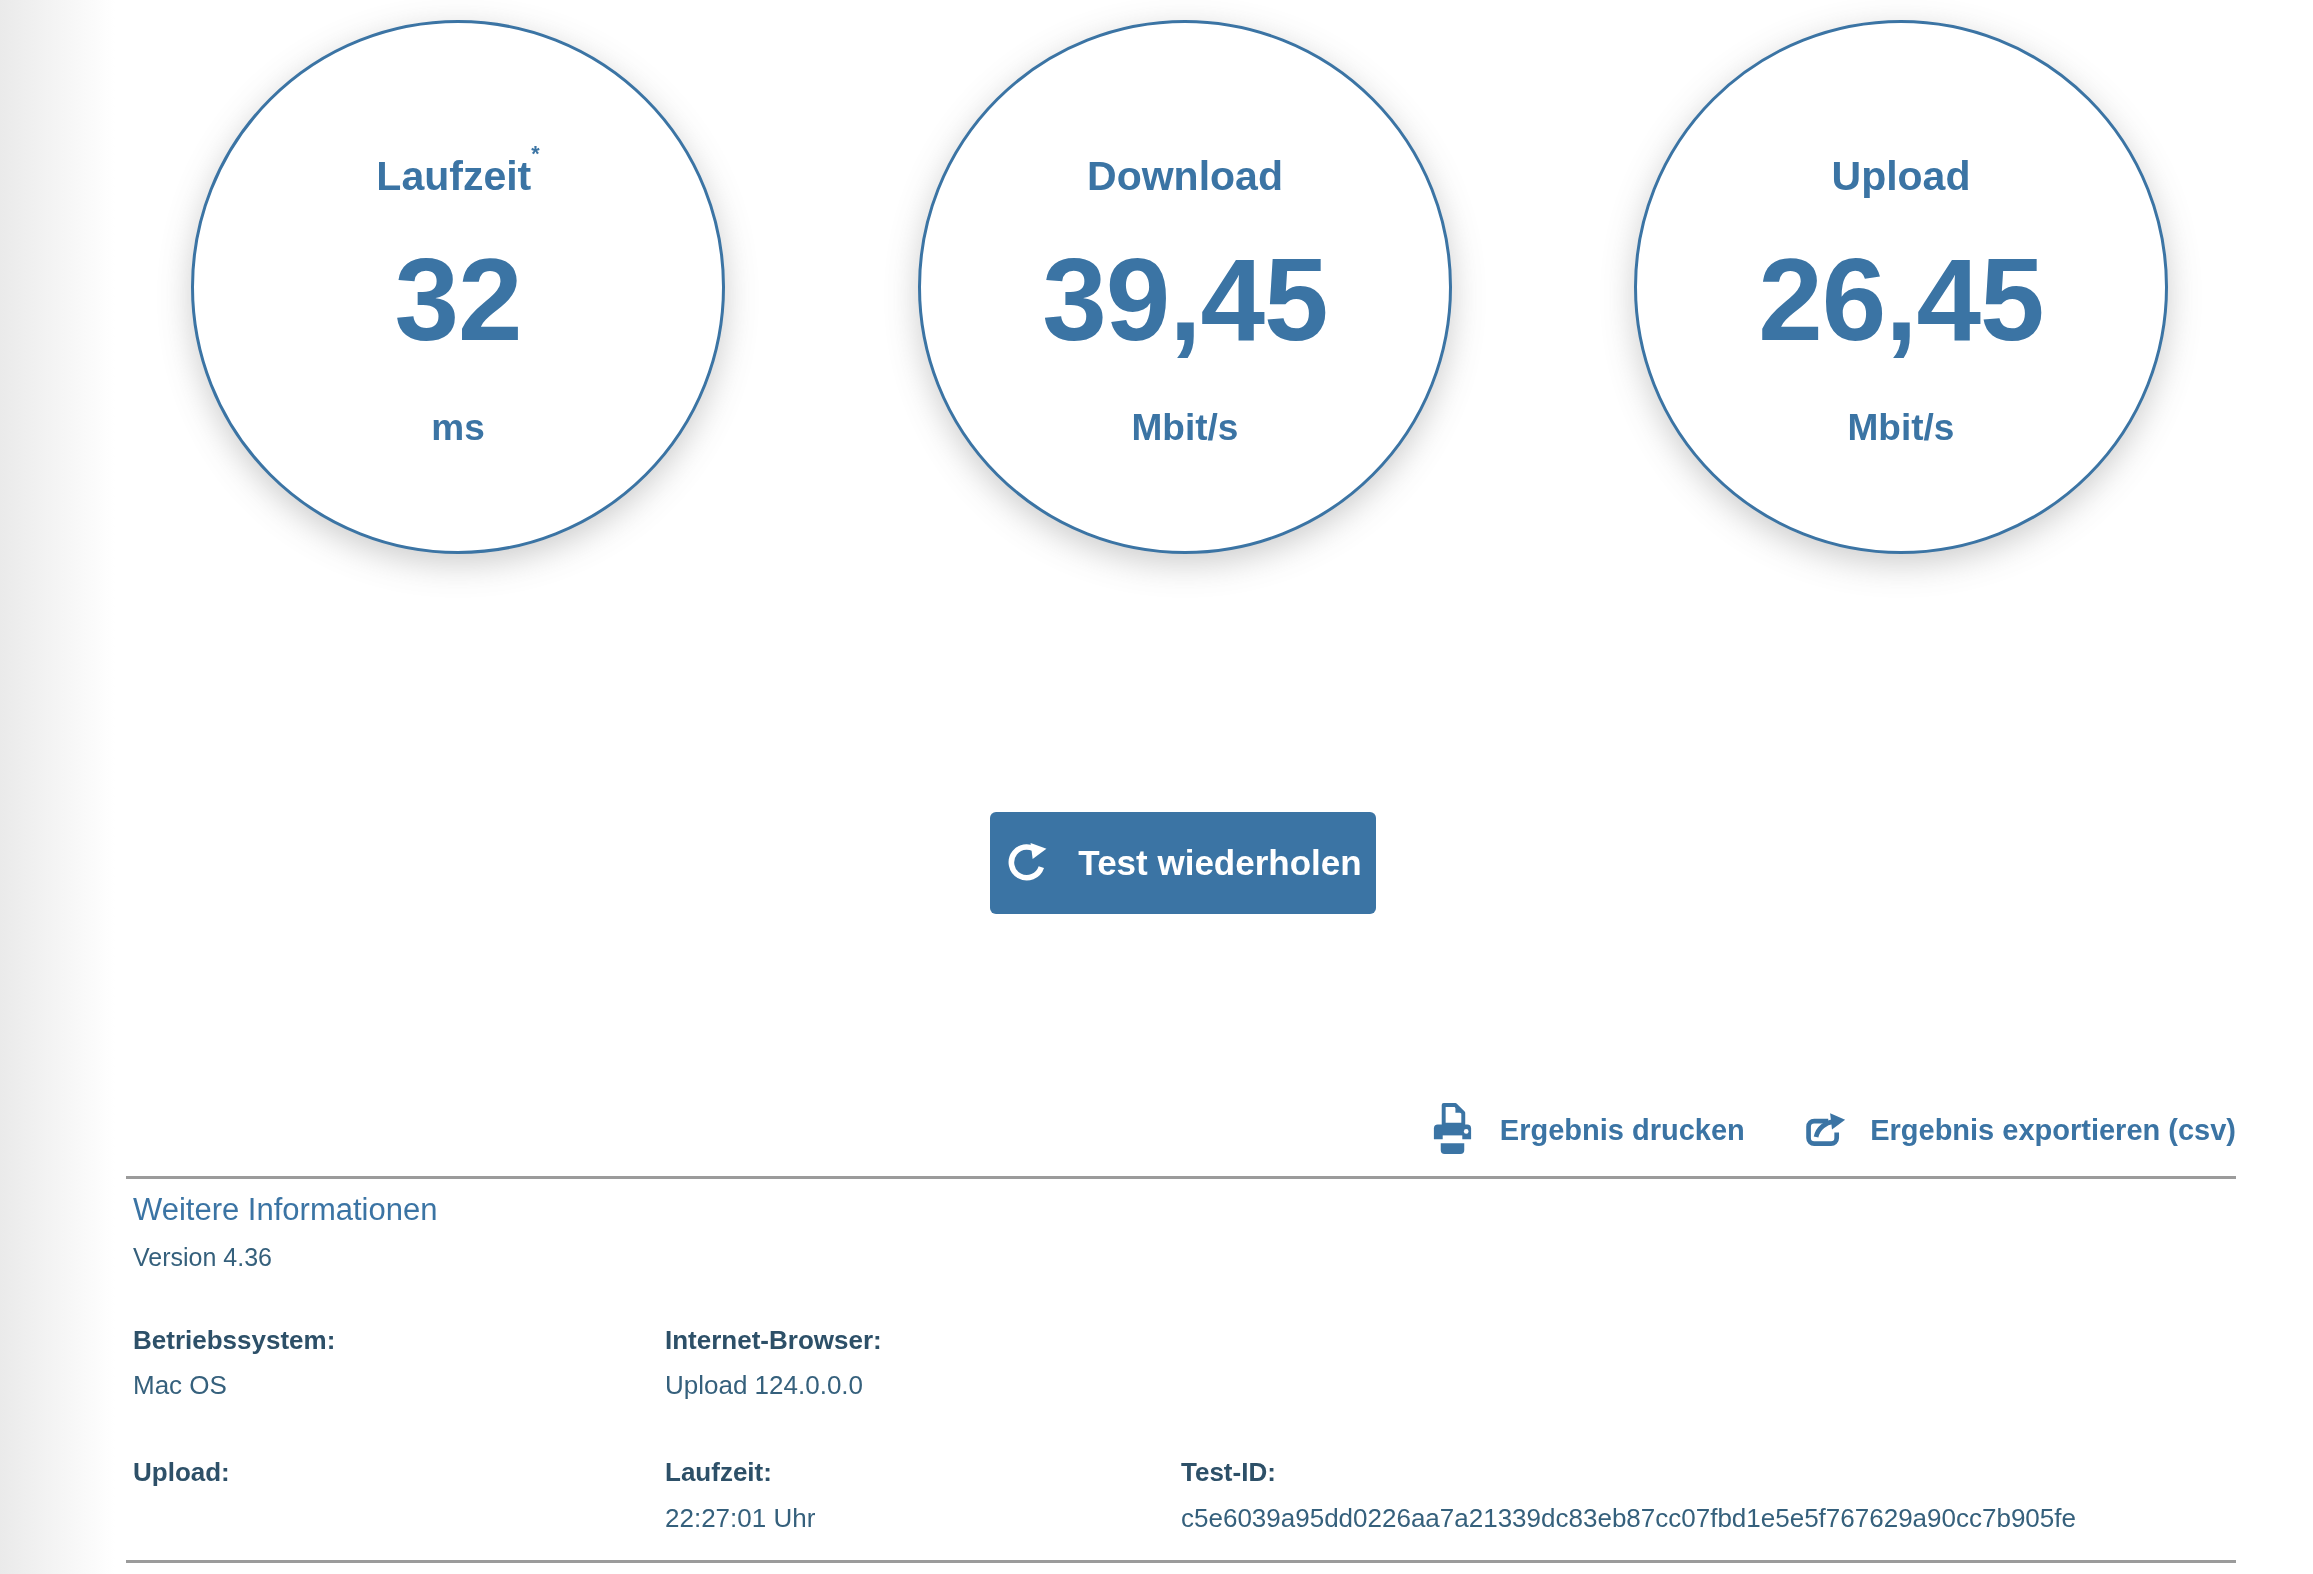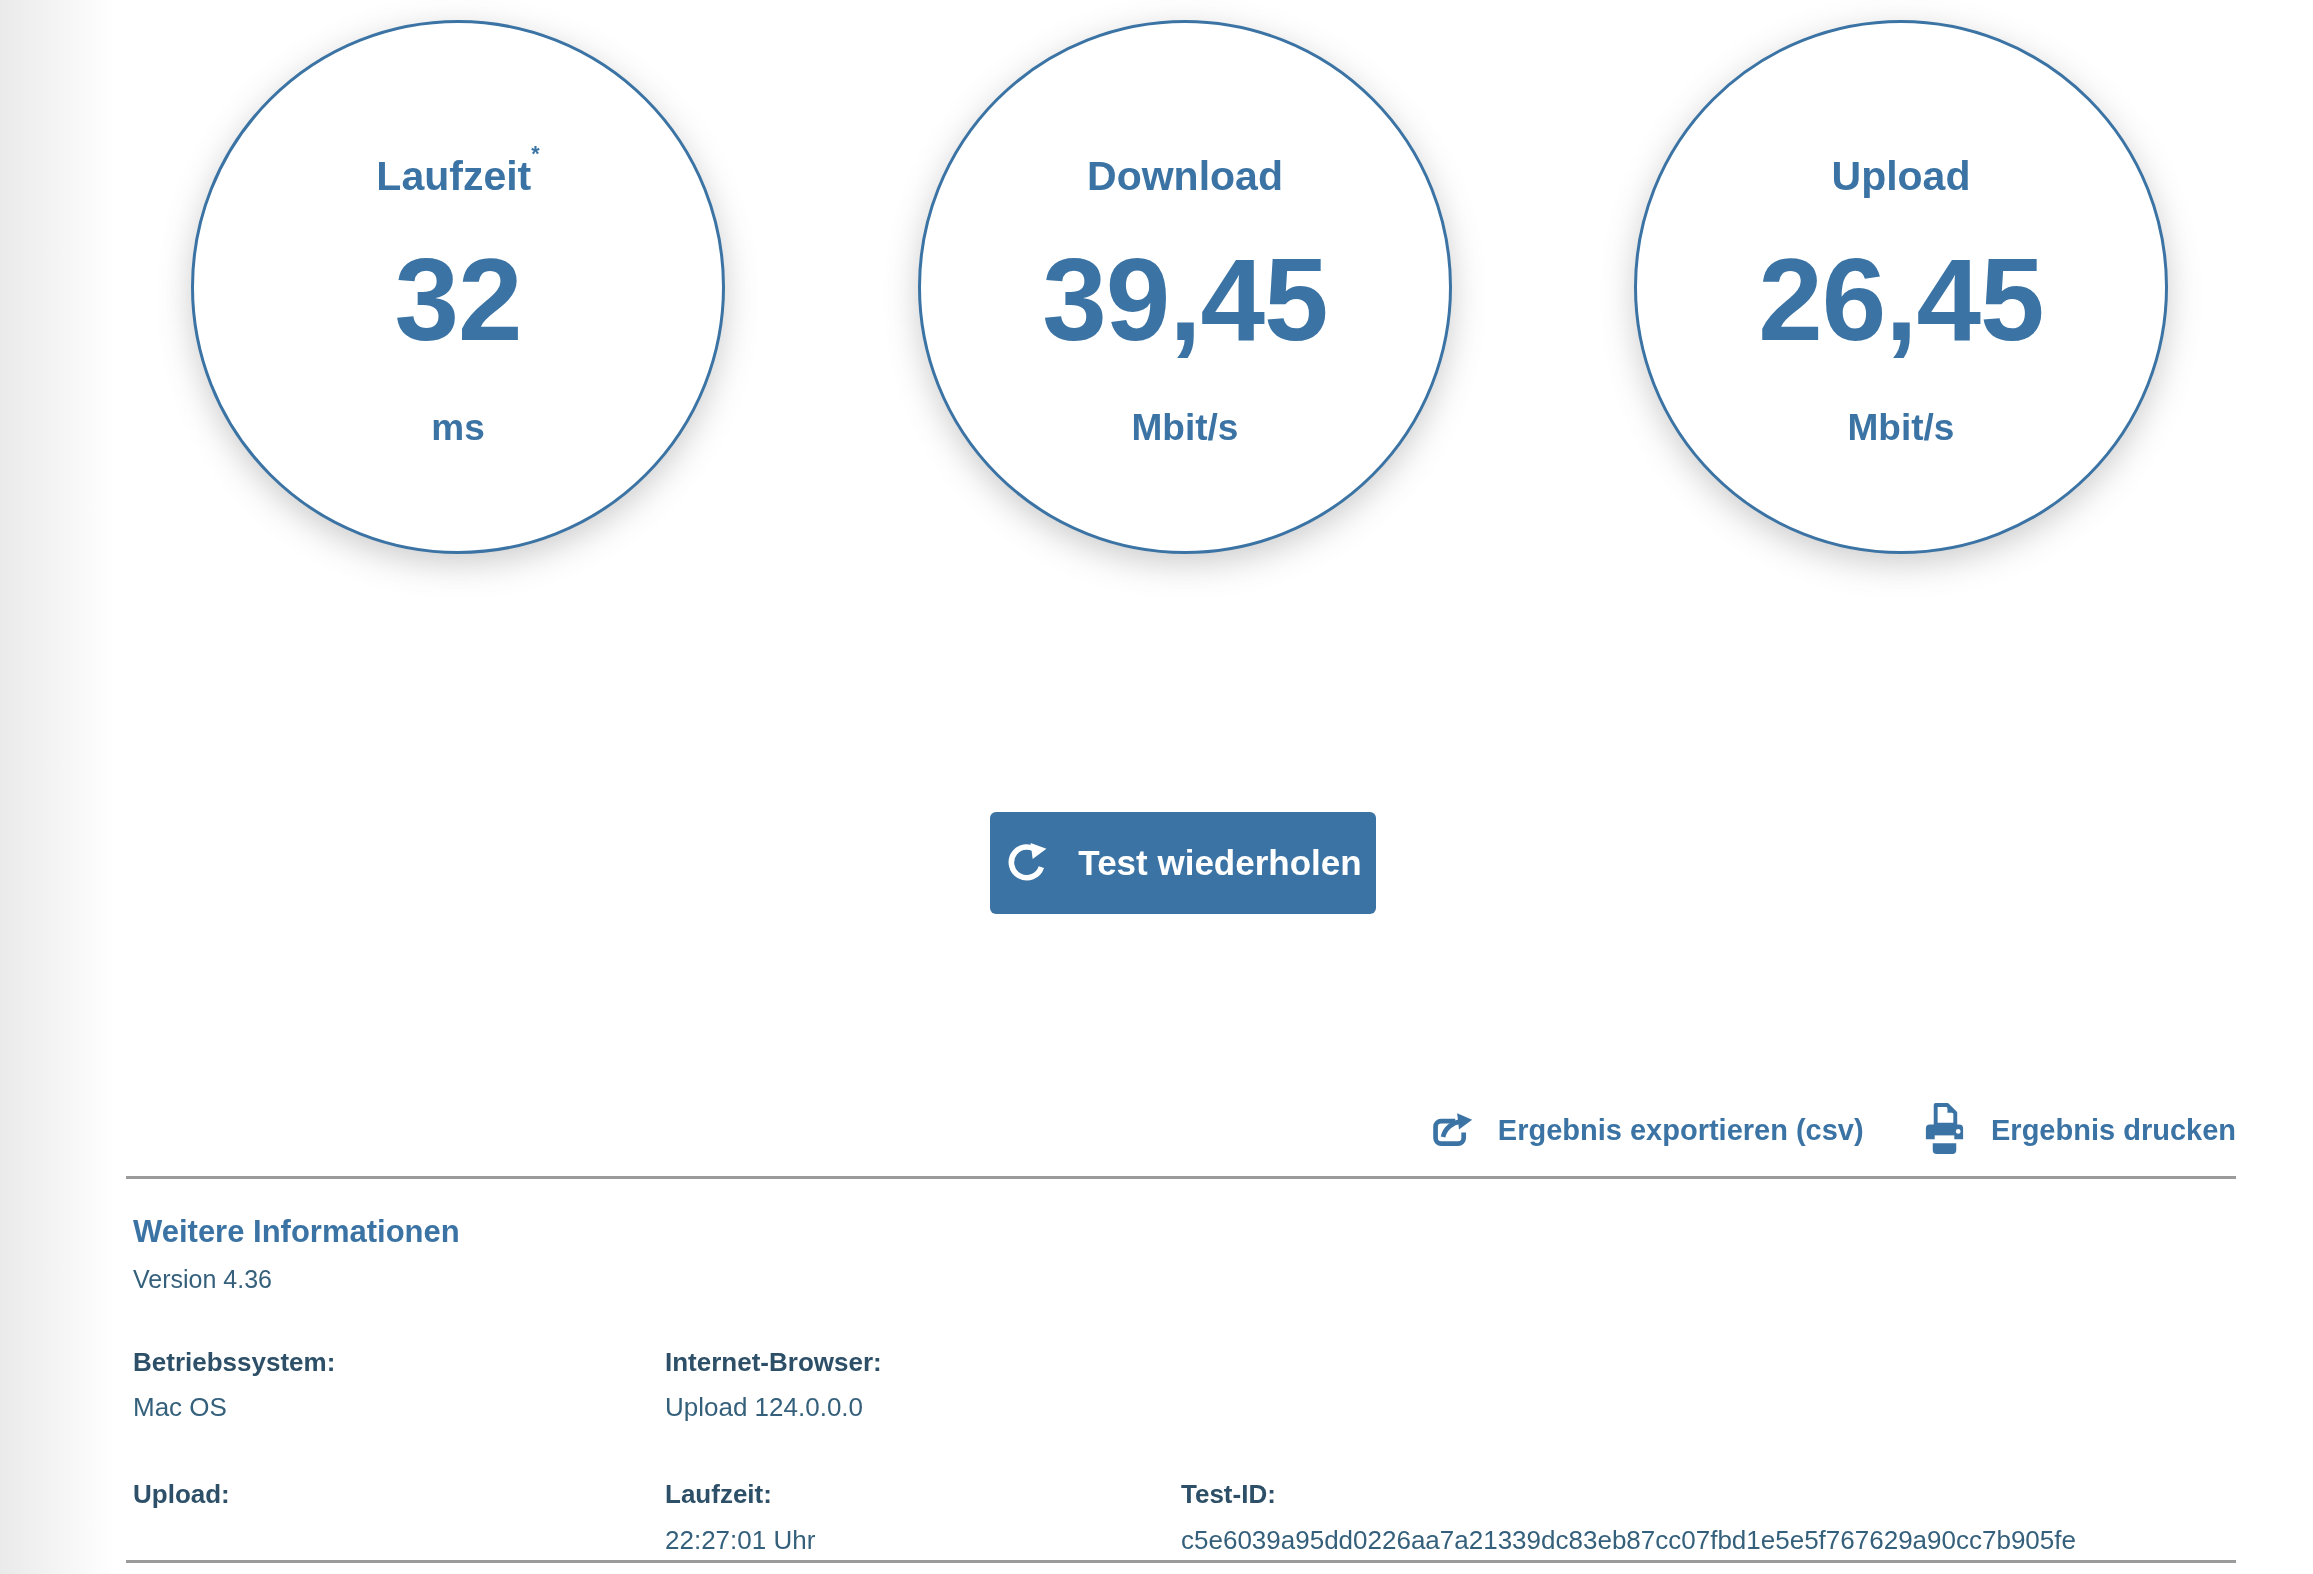--- a/index.html
+++ b/index.html
@@ -57,21 +57,21 @@
   .action-link .link-label{font-size:29px;font-weight:bold;white-space:nowrap;}
   .action-link svg{display:block;flex:0 0 auto;}
 
   
   .divider{position:absolute;left:126px;width:2110px;height:2.9px;background:var(--divider);}
   .divider.top{top:1176px;}
   .divider.bottom{top:1560px;}
 
   
   .info{position:absolute;left:133px;top:1179px;width:2104px;}
-  .info-heading{margin-top:34px;font-size:31px;font-weight:bold;color:var(--accent);line-height:37px;}
+  .info-heading{margin-top:12px;font-size:31px;font-weight:normal;color:var(--accent);line-height:37px;}
   .info-version{margin-top:13.7px;font-size:25px;color:#35607c;line-height:31px;}
   .info-grid{margin-top:51px;display:grid;grid-template-columns:532px 516px 1fr;column-gap:0;}
   .info-grid.second{margin-top:54px;}
   .field-label{font-size:26px;font-weight:bold;color:var(--text-dark);line-height:33px;}
   .field-value{margin-top:12.7px;font-size:26px;color:#35607c;line-height:33px;white-space:nowrap;}
 </style>
 </head>
 <body>
 
 <div class="page">
@@ -102,41 +102,41 @@
         <path d="M36.5 25.5 A15 15 0 1 1 33.5 11" fill="none" stroke="#ffffff" stroke-width="5.5"></path>
         <polygon points="26,2 41.5,7.5 28,17.5" fill="#ffffff"></polygon>
       </svg>
     </span>
     <span class="btn-label">Test wiederholen</span>
   </button>
 
   <div class="actions">
     <a class="action-link">
       <span>
-        <svg width="45" height="43" viewBox="0 0 48 44" aria-hidden="true">
-          <path d="M28 12 H13 a6 6 0 0 0 -6 6 v12 a6 6 0 0 0 6 6 h18 a6 6 0 0 0 6 -6 v-6" fill="none" stroke="#3b74a4" stroke-width="5" stroke-linejoin="round"></path>
-          <path d="M15 29 C17 19 26 13.5 33 12.5" fill="none" stroke="#3b74a4" stroke-width="5"></path>
-          <polygon points="30,3.5 46,10.5 32,21" fill="#3b74a4"></polygon>
-        </svg>
-      </span>
-      <span class="link-label">Ergebnis exportieren (csv)</span>
-    </a>
-
-    <a class="action-link">
-      <span>
         <svg width="47" height="56" viewBox="0 0 48 57" aria-hidden="true">
           <path d="M15 3 h12 l8 8 v12 h-20 z" fill="#ffffff" stroke="#3b74a4" stroke-width="4" stroke-linejoin="round"></path>
           <path d="M27 3 l8 8 h-8 z" fill="#3b74a4"></path>
           <path d="M9 23 h30 a4 4 0 0 1 4 4 v11 h-38 v-11 a4 4 0 0 1 4 -4 z" fill="#3b74a4"></path>
           <circle cx="38" cy="30" r="2.4" fill="#ffffff"></circle>
           <rect x="14" y="34" width="20" height="8" fill="#ffffff"></rect>
           <path d="M12 42 h24 v7 a4 4 0 0 1 -4 4 h-16 a4 4 0 0 1 -4 -4 z" fill="#3b74a4"></path>
         </svg>
       </span>
       <span class="link-label">Ergebnis drucken</span>
+    </a>
+
+    <a class="action-link">
+      <span>
+        <svg width="45" height="43" viewBox="0 0 48 44" aria-hidden="true">
+          <path d="M28 12 H13 a6 6 0 0 0 -6 6 v12 a6 6 0 0 0 6 6 h18 a6 6 0 0 0 6 -6 v-6" fill="none" stroke="#3b74a4" stroke-width="5" stroke-linejoin="round"></path>
+          <path d="M15 29 C17 19 26 13.5 33 12.5" fill="none" stroke="#3b74a4" stroke-width="5"></path>
+          <polygon points="30,3.5 46,10.5 32,21" fill="#3b74a4"></polygon>
+        </svg>
+      </span>
+      <span class="link-label">Ergebnis exportieren (csv)</span>
     </a>
   </div>
 
   <div class="divider top"></div>
   <div class="divider bottom"></div>
 
   <div class="info">
     <div class="info-heading">Weitere Informationen</div>
     <div class="info-version">Version 4.36</div>
 

